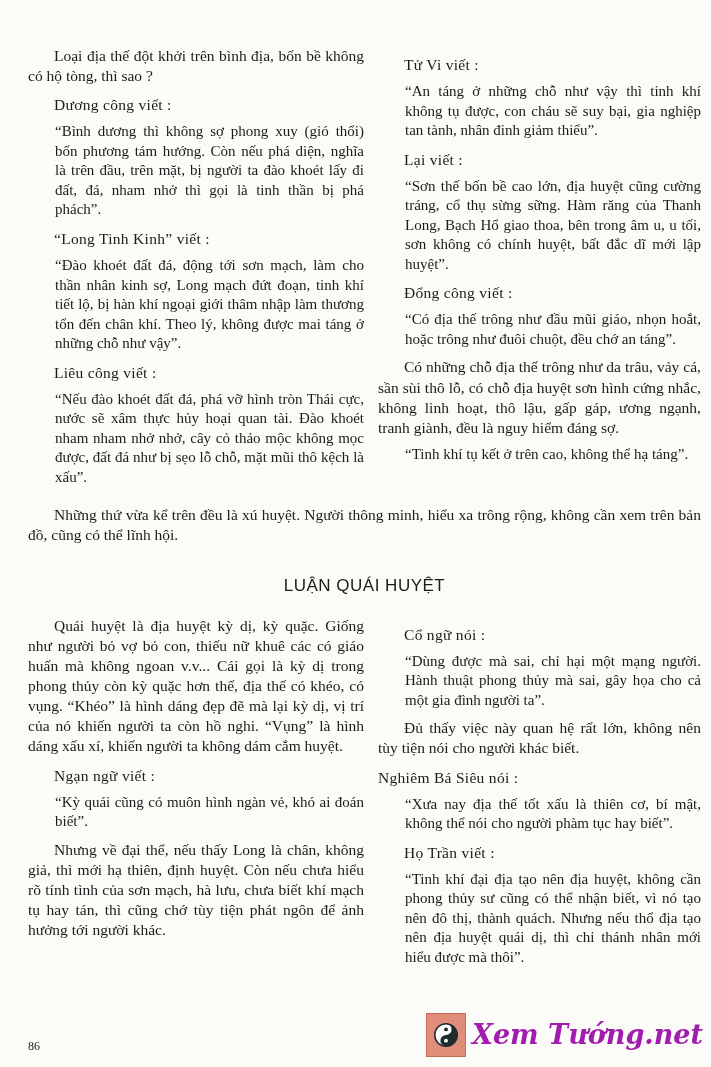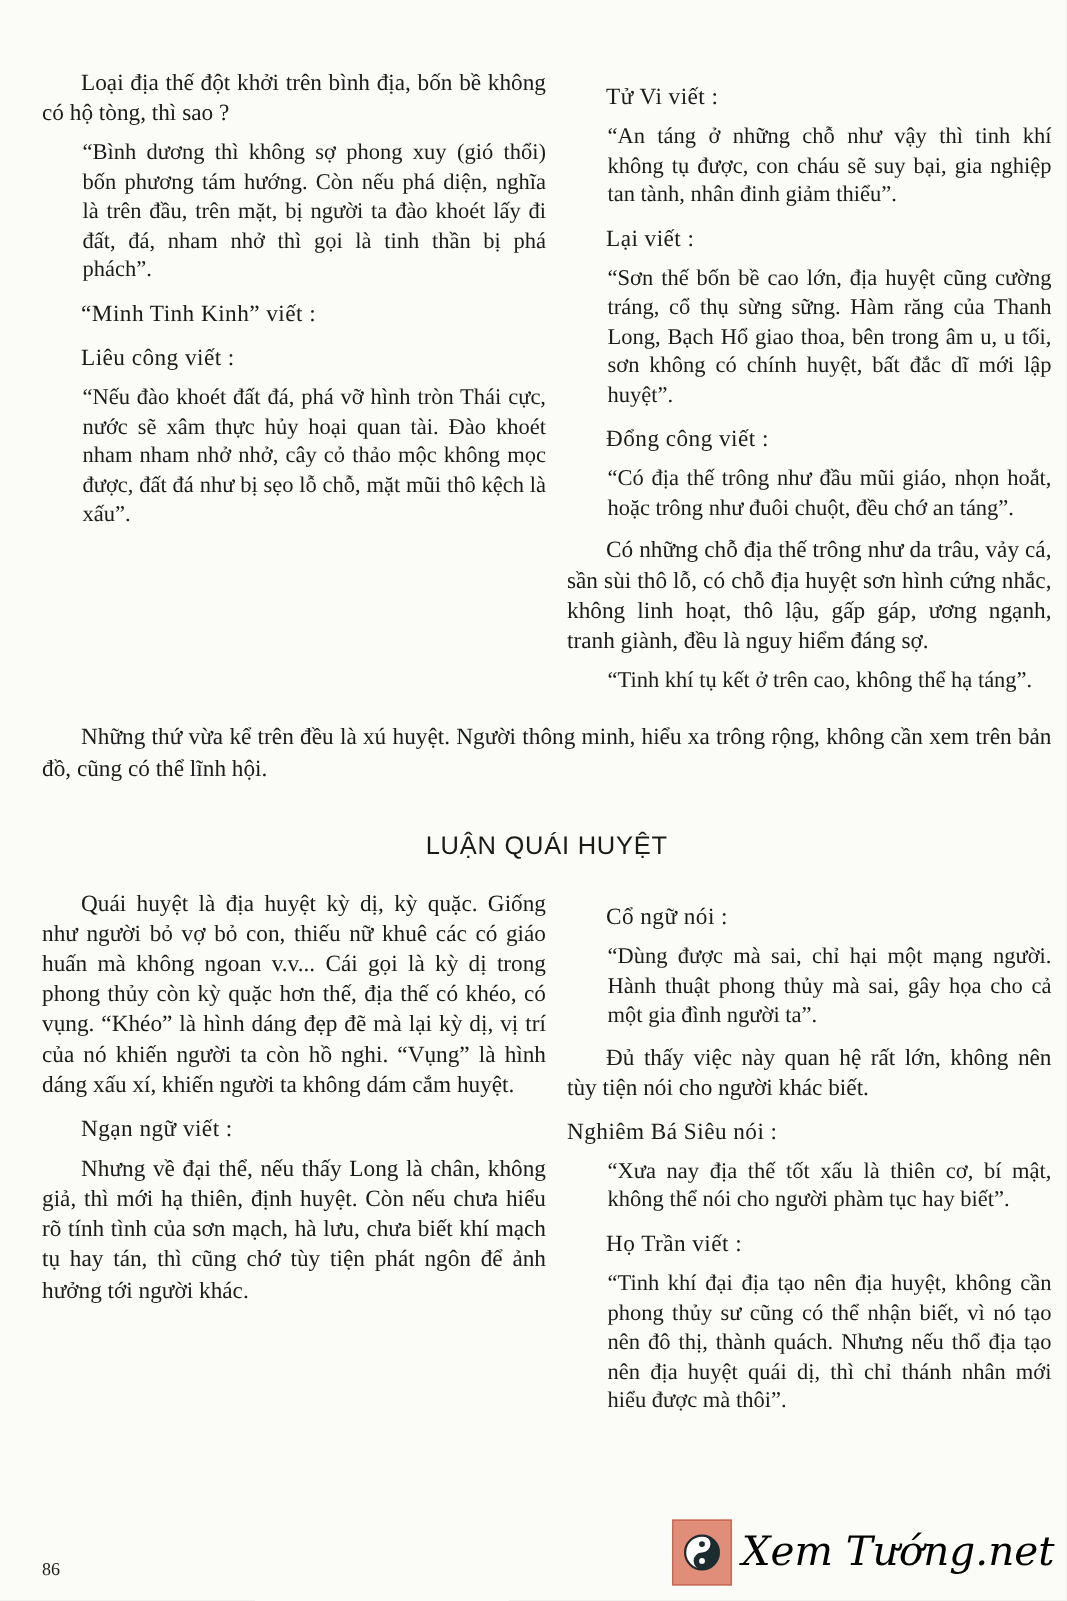--- a/index.html
+++ b/index.html
@@ -42,36 +42,38 @@
   }
   .yinyang-box{
     width:38px;height:42px;
     background:#e08d79;
     border:1px solid #c96a55;
     display:flex;align-items:center;justify-content:center;
   }
   .wm-text{
     font-family:"DejaVu Serif", serif;
     font-style:italic;
-    font-weight:normal;
+    font-weight:bold;
     font-size:27px;
-    color:#000000;
+    color:#a21caf;
     white-space:nowrap;
   }
 </style>
 </head>
 <body>
 
 <div class="page">
 
   <div class="cols">
     <div class="col-left">
       <p class="para">Loại địa thế đột khởi trên bình địa, bốn bề không có hộ tòng, thì sao ?</p>
+      <p class="subhead">Dương công viết :</p>
       <p class="quote">“Bình dương thì không sợ phong xuy (gió thổi) bốn phương tám hướng. Còn nếu phá diện, nghĩa là trên đầu, trên mặt, bị người ta đào khoét lấy đi đất, đá, nham nhở thì gọi là tinh thần bị phá phách”.</p>
-      <p class="subhead">“Minh Tinh Kinh” viết :</p>
+      <p class="subhead">“Long Tinh Kinh” viết :</p>
+      <p class="quote">“Đào khoét đất đá, động tới sơn mạch, làm cho thần nhân kinh sợ, Long mạch đứt đoạn, tinh khí tiết lộ, bị hàn khí ngoại giới thâm nhập làm thương tổn đến chân khí. Theo lý, không được mai táng ở những chỗ như vậy”.</p>
       <p class="subhead">Liêu công viết :</p>
       <p class="quote">“Nếu đào khoét đất đá, phá vỡ hình tròn Thái cực, nước sẽ xâm thực hủy hoại quan tài. Đào khoét nham nham nhở nhở, cây cỏ thảo mộc không mọc được, đất đá như bị sẹo lỗ chỗ, mặt mũi thô kệch là xấu”.</p>
     </div>
     <div class="col-right">
       <p class="subhead">Tử Vi viết :</p>
       <p class="quote">“An táng ở những chỗ như vậy thì tinh khí không tụ được, con cháu sẽ suy bại, gia nghiệp tan tành, nhân đinh giảm thiểu”.</p>
       <p class="subhead">Lại viết :</p>
       <p class="quote">“Sơn thế bốn bề cao lớn, địa huyệt cũng cường tráng, cổ thụ sừng sững. Hàm răng của Thanh Long, Bạch Hổ giao thoa, bên trong âm u, u tối, sơn không có chính huyệt, bất đắc dĩ mới lập huyệt”.</p>
       <p class="subhead">Đổng công viết :</p>
       <p class="quote">“Có địa thế trông như đầu mũi giáo, nhọn hoắt, hoặc trông như đuôi chuột, đều chớ an táng”.</p>
@@ -81,20 +83,21 @@
   </div>
 
   <p class="bridge">Những thứ vừa kể trên đều là xú huyệt. Người thông minh, hiểu xa trông rộng, không cần xem trên bản đồ, cũng có thể lĩnh hội.</p>
 
   <h1 class="heading">LUẬN QUÁI HUYỆT</h1>
 
   <div class="cols">
     <div class="col-left">
       <p class="para">Quái huyệt là địa huyệt kỳ dị, kỳ quặc. Giống như người bỏ vợ bỏ con, thiếu nữ khuê các có giáo huấn mà không ngoan v.v... Cái gọi là kỳ dị trong phong thủy còn kỳ quặc hơn thế, địa thế có khéo, có vụng. “Khéo” là hình dáng đẹp đẽ mà lại kỳ dị, vị trí của nó khiến người ta còn hồ nghi. “Vụng” là hình dáng xấu xí, khiến người ta không dám cắm huyệt.</p>
       <p class="subhead">Ngạn ngữ viết :</p>
+      <p class="quote">“Kỳ quái cũng có muôn hình ngàn vẻ, khó ai đoán biết”.</p>
       <p class="para">Nhưng về đại thể, nếu thấy Long là chân, không giả, thì mới hạ thiên, định huyệt. Còn nếu chưa hiểu rõ tính tình của sơn mạch, hà lưu, chưa biết khí mạch tụ hay tán, thì cũng chớ tùy tiện phát ngôn để ảnh hưởng tới người khác.</p>
     </div>
     <div class="col-right">
       <p class="subhead">Cổ ngữ nói :</p>
       <p class="quote">“Dùng được mà sai, chỉ hại một mạng người. Hành thuật phong thủy mà sai, gây họa cho cả một gia đình người ta”.</p>
       <p class="para">Đủ thấy việc này quan hệ rất lớn, không nên tùy tiện nói cho người khác biết.</p>
       <p class="subhead flush">Nghiêm Bá Siêu nói :</p>
       <p class="quote">“Xưa nay địa thế tốt xấu là thiên cơ, bí mật, không thể nói cho người phàm tục hay biết”.</p>
       <p class="subhead">Họ Trần viết :</p>
       <p class="quote">“Tinh khí đại địa tạo nên địa huyệt, không cần phong thủy sư cũng có thể nhận biết, vì nó tạo nên đô thị, thành quách. Nhưng nếu thổ địa tạo nên địa huyệt quái dị, thì chỉ thánh nhân mới hiểu được mà thôi”.</p>

